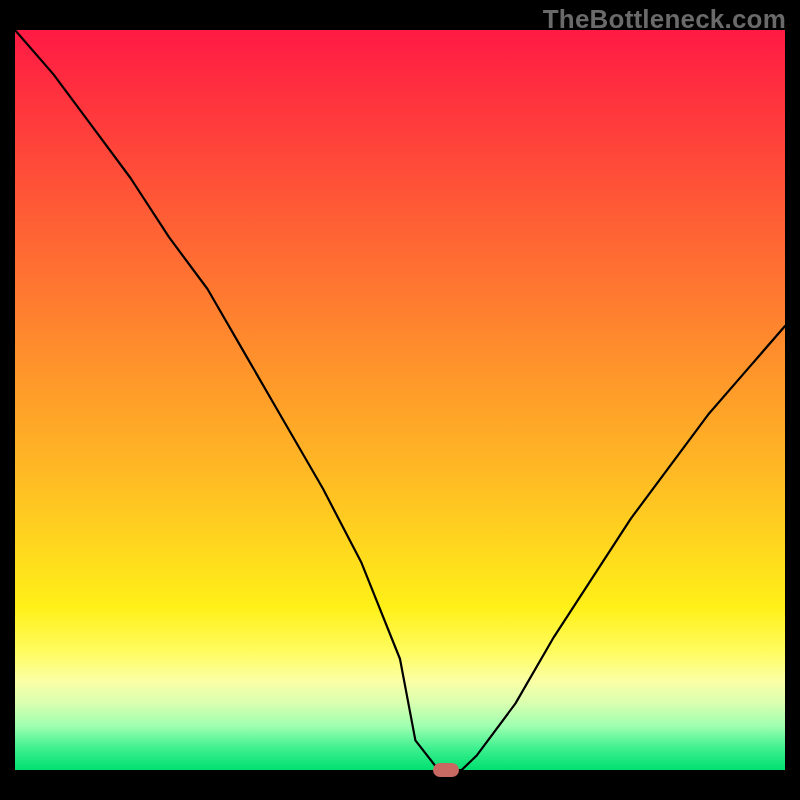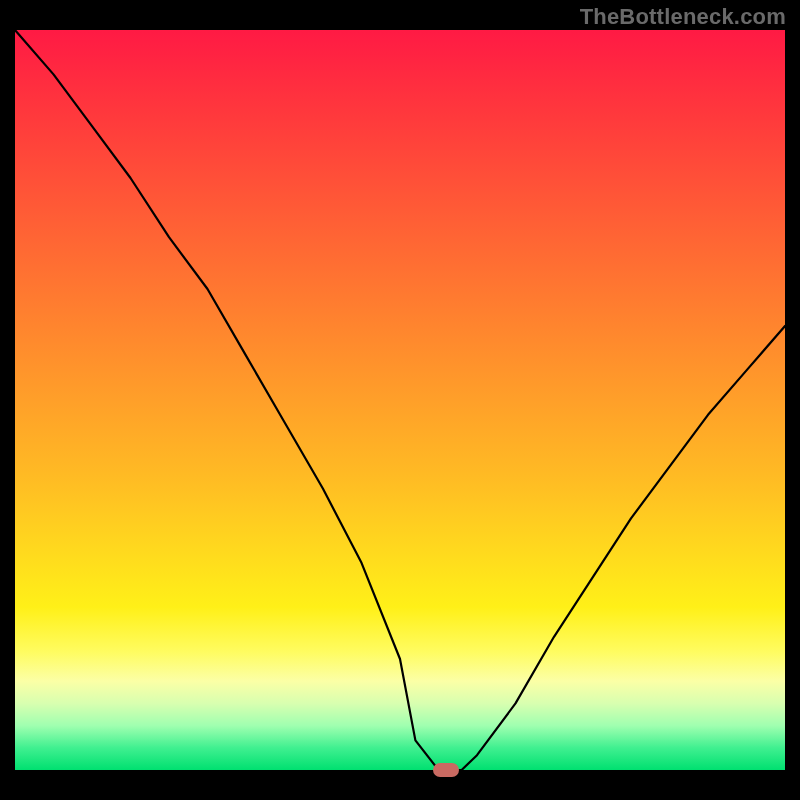--- a/index.html
+++ b/index.html
@@ -15,21 +15,21 @@
     position: relative;
     width: 800px;
     height: 800px;
     background: #000;
   }
   .watermark {
     position: absolute;
     top: 4px;
     right: 14px;
     color: #6a6a6a;
-    font-size: 22px;
+    font-size: 26px;
     font-weight: 600;
     letter-spacing: 0.2px;
     user-select: none;
   }
   .plot {
     position: absolute;
     left: 15px;
     top: 30px;
     width: 770px;
     height: 740px;

